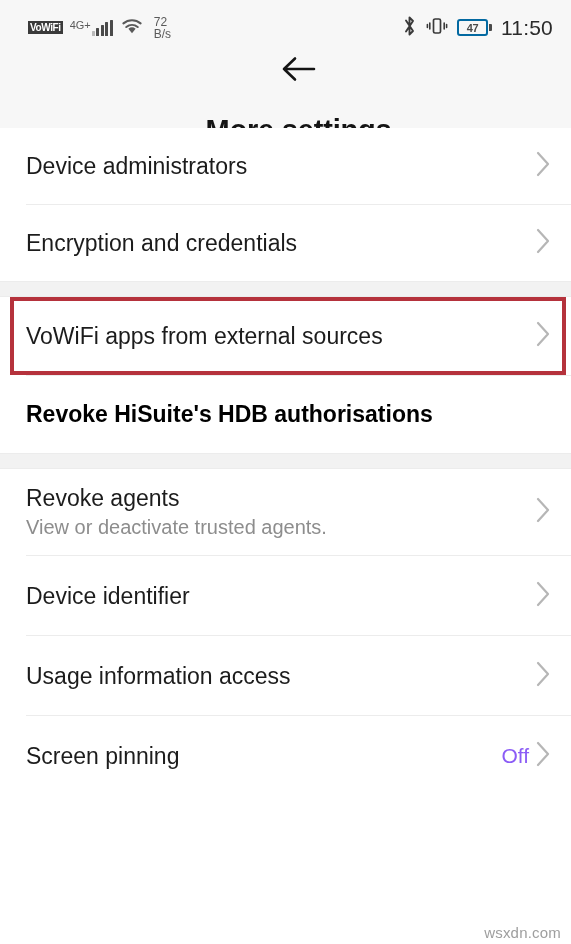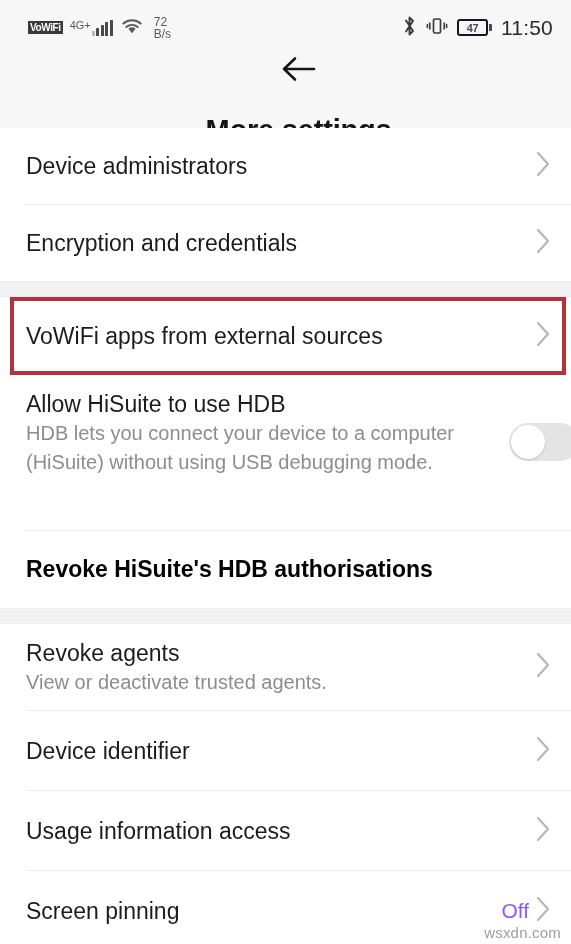--- a/index.html
+++ b/index.html
@@ -90,21 +90,21 @@
   .speed .n { font-size: 12px; color: #5a5a5a; }
   .speed .u { font-size: 12px; color: #5a5a5a; }
 
   .battery {
     display: flex;
     align-items: center;
   }
   .battery .shell {
     width: 31px;
     height: 17px;
-    border: 2px solid #0f172a;
+    border: 2px solid #0369a1;
     border-radius: 3px;
     display: flex;
     align-items: center;
     justify-content: center;
   }
   .battery .num {
     font-size: 11px;
     font-weight: bold;
     color: #4a4a4a;
     letter-spacing: -0.3px;
@@ -346,29 +346,20 @@
           <svg width="16" height="28" viewBox="0 0 16 28">
               <path d="M3 3 L13 14 L3 25" stroke="#b6b6b6" stroke-width="2.2" fill="none" stroke-linecap="round" stroke-linejoin="round"></path>
             </svg>
         </span>
       </div>
     </div>
     <div class="highlight-box"></div>
   </div>
 
   <div class="section">
-    <div class="row row-hisuite">
-      <div class="texts">
-        <span class="label">Allow HiSuite to use HDB</span>
-        <span class="sub">HDB lets you connect your device to a computer (HiSuite) without using USB debugging mode.</span>
-      </div>
-      <div class="toggle">
-        <span class="knob"></span>
-      </div>
-    </div>
     <div class="divider"></div>
     <div class="row-link">
       <span class="link-text">Revoke HiSuite's HDB authorisations</span>
     </div>
   </div>
 
   <div class="gap"></div>
 
   <div class="section">
     <div class="row row-trusted">

